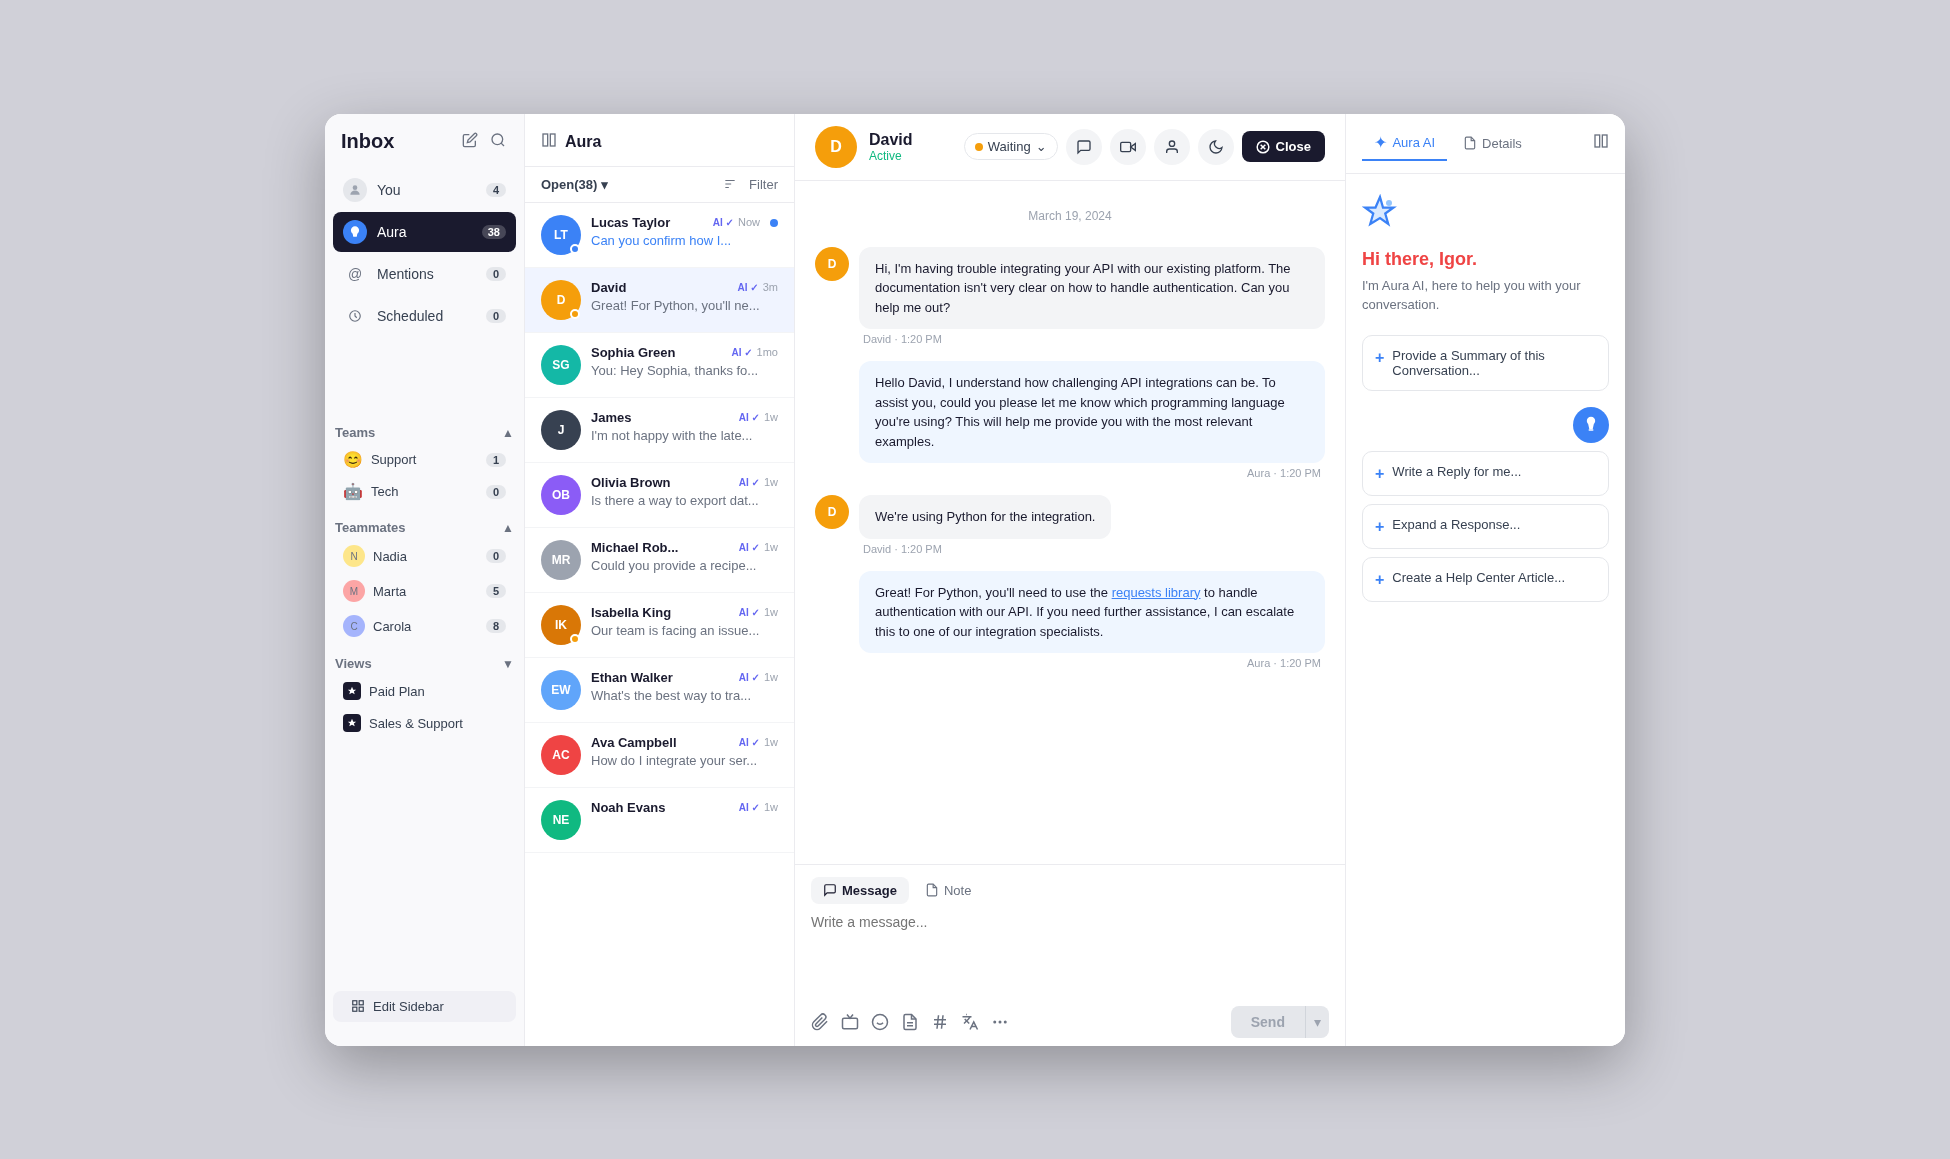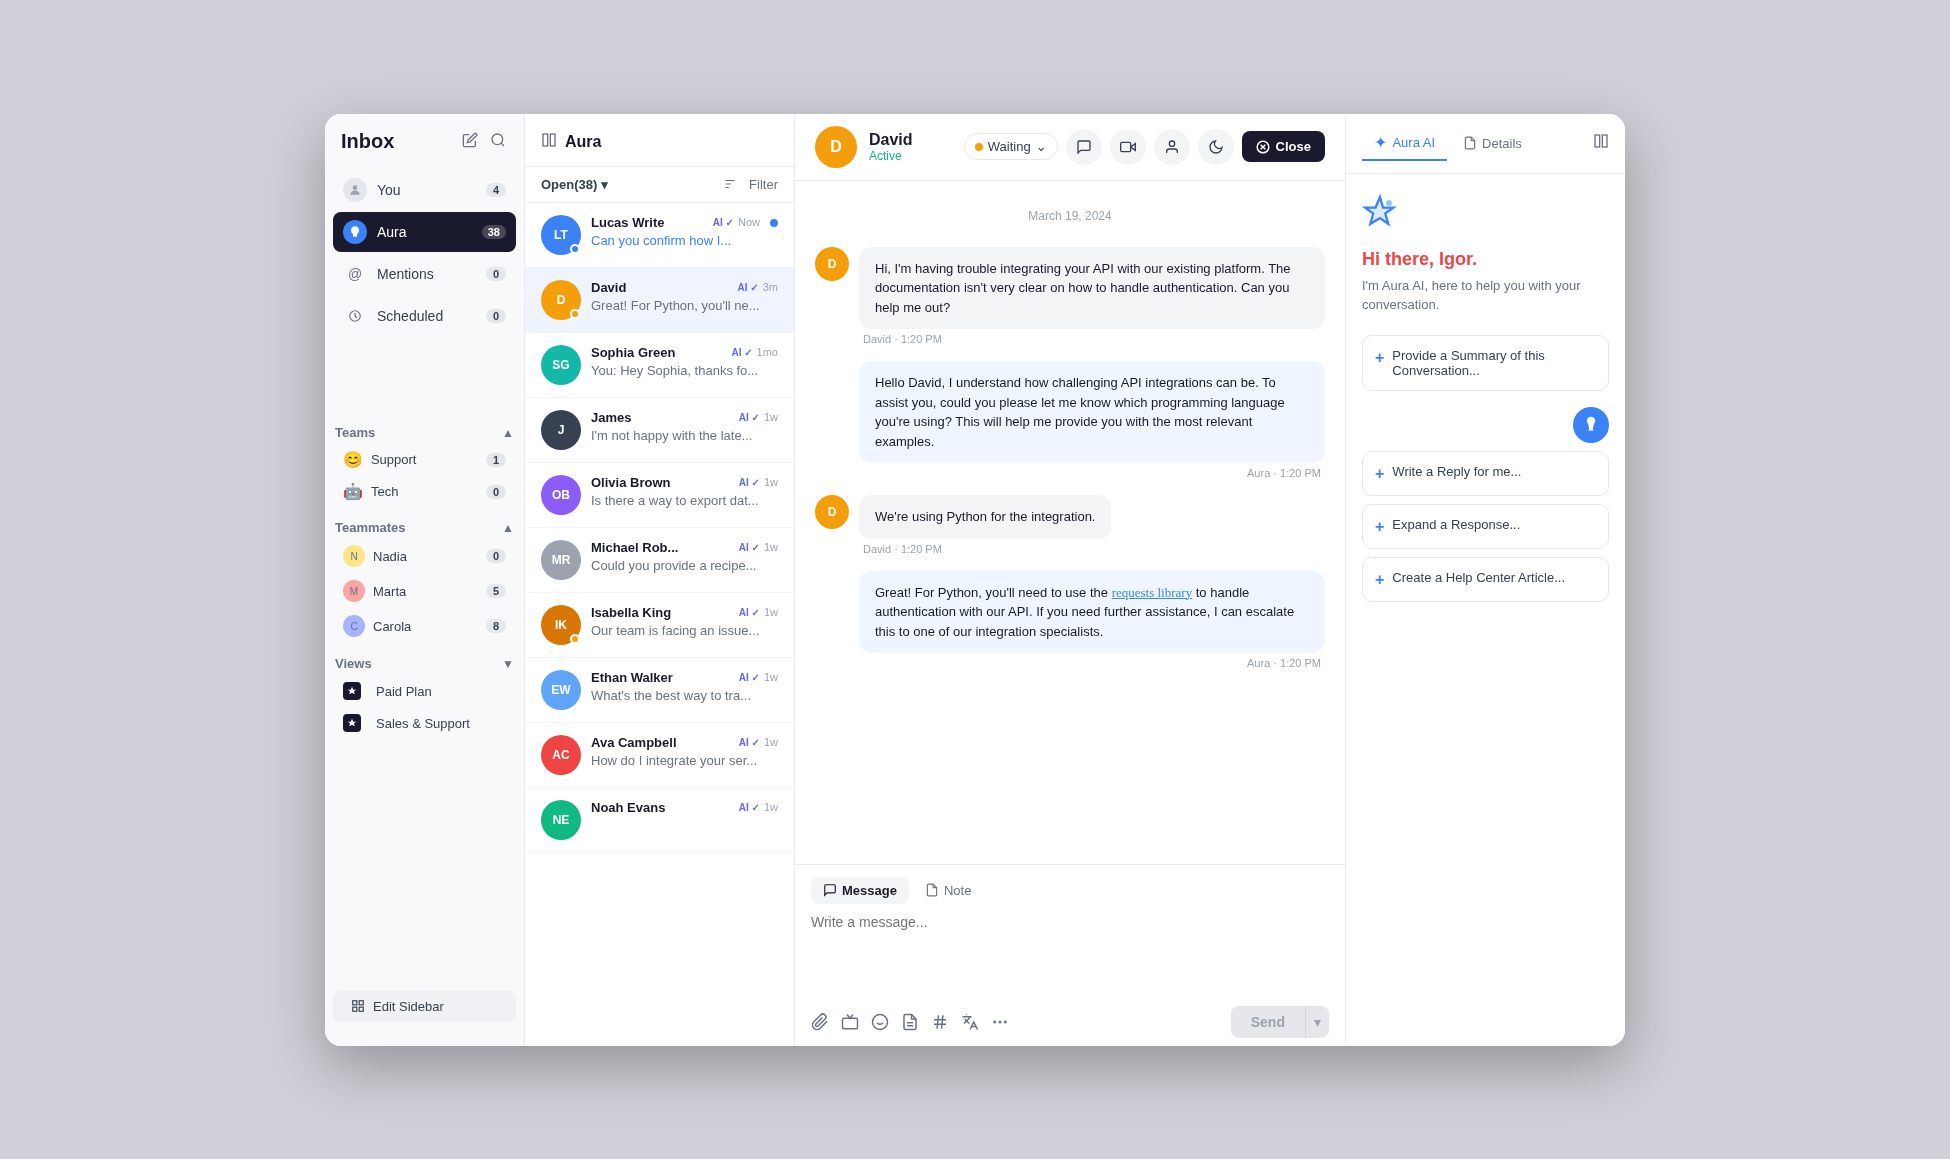--- a/index.html
+++ b/index.html
@@ -146,21 +146,21 @@
       display: flex;
       align-items: center;
       justify-content: center;
       font-size: 10px;
       color: #6b7280;
     }
     .views-section { padding: 0 8px; }
     .view-item {
       display: flex;
       align-items: center;
-      gap: 15px;
+      gap: 8px;
       padding: 7px 10px;
       border-radius: 8px;
       cursor: pointer;
       font-size: 13px;
       color: #374151;
     }
     .view-icon {
       width: 18px;
       height: 18px;
       background: #1a1a2e;
@@ -448,21 +448,21 @@
     }
     .msg-bubble.blue-bg {
       background: #eff6ff;
     }
     .msg-meta {
       font-size: 11px;
       color: #9ca3af;
       margin-top: 4px;
       padding: 0 4px;
     }
-    .msg-link { color: #3b82f6; text-decoration: underline; font-family: Liberation Serif, serif; }
+    .msg-link { color: #3b82f6; text-decoration: underline; }
     
     .chat-input-area {
       border-top: 1px solid #ebebef;
       padding: 12px 16px 8px;
       flex-shrink: 0;
     }
     .input-tabs {
       display: flex;
       gap: 4px;
       margin-bottom: 10px;
@@ -836,21 +836,21 @@
     </div>
     <div class="conv-items">
 
       <div class="conv-item">
         <div class="conv-avatar-wrap">
           <div class="conv-avatar av-blue">LT</div>
           <div class="online-dot blue"></div>
         </div>
         <div class="conv-info">
           <div class="conv-info-top">
-            <span class="conv-name">Lucas Write</span>
+            <span class="conv-name">Lucas Taylor</span>
             <div class="conv-meta">
               <span class="ai-badge">AI ✓</span>
               <span>Now</span>
             </div>
           </div>
           <div class="conv-preview blue">Can you confirm how I...</div>
         </div>
         <div class="unread-dot"></div>
       </div>
 

